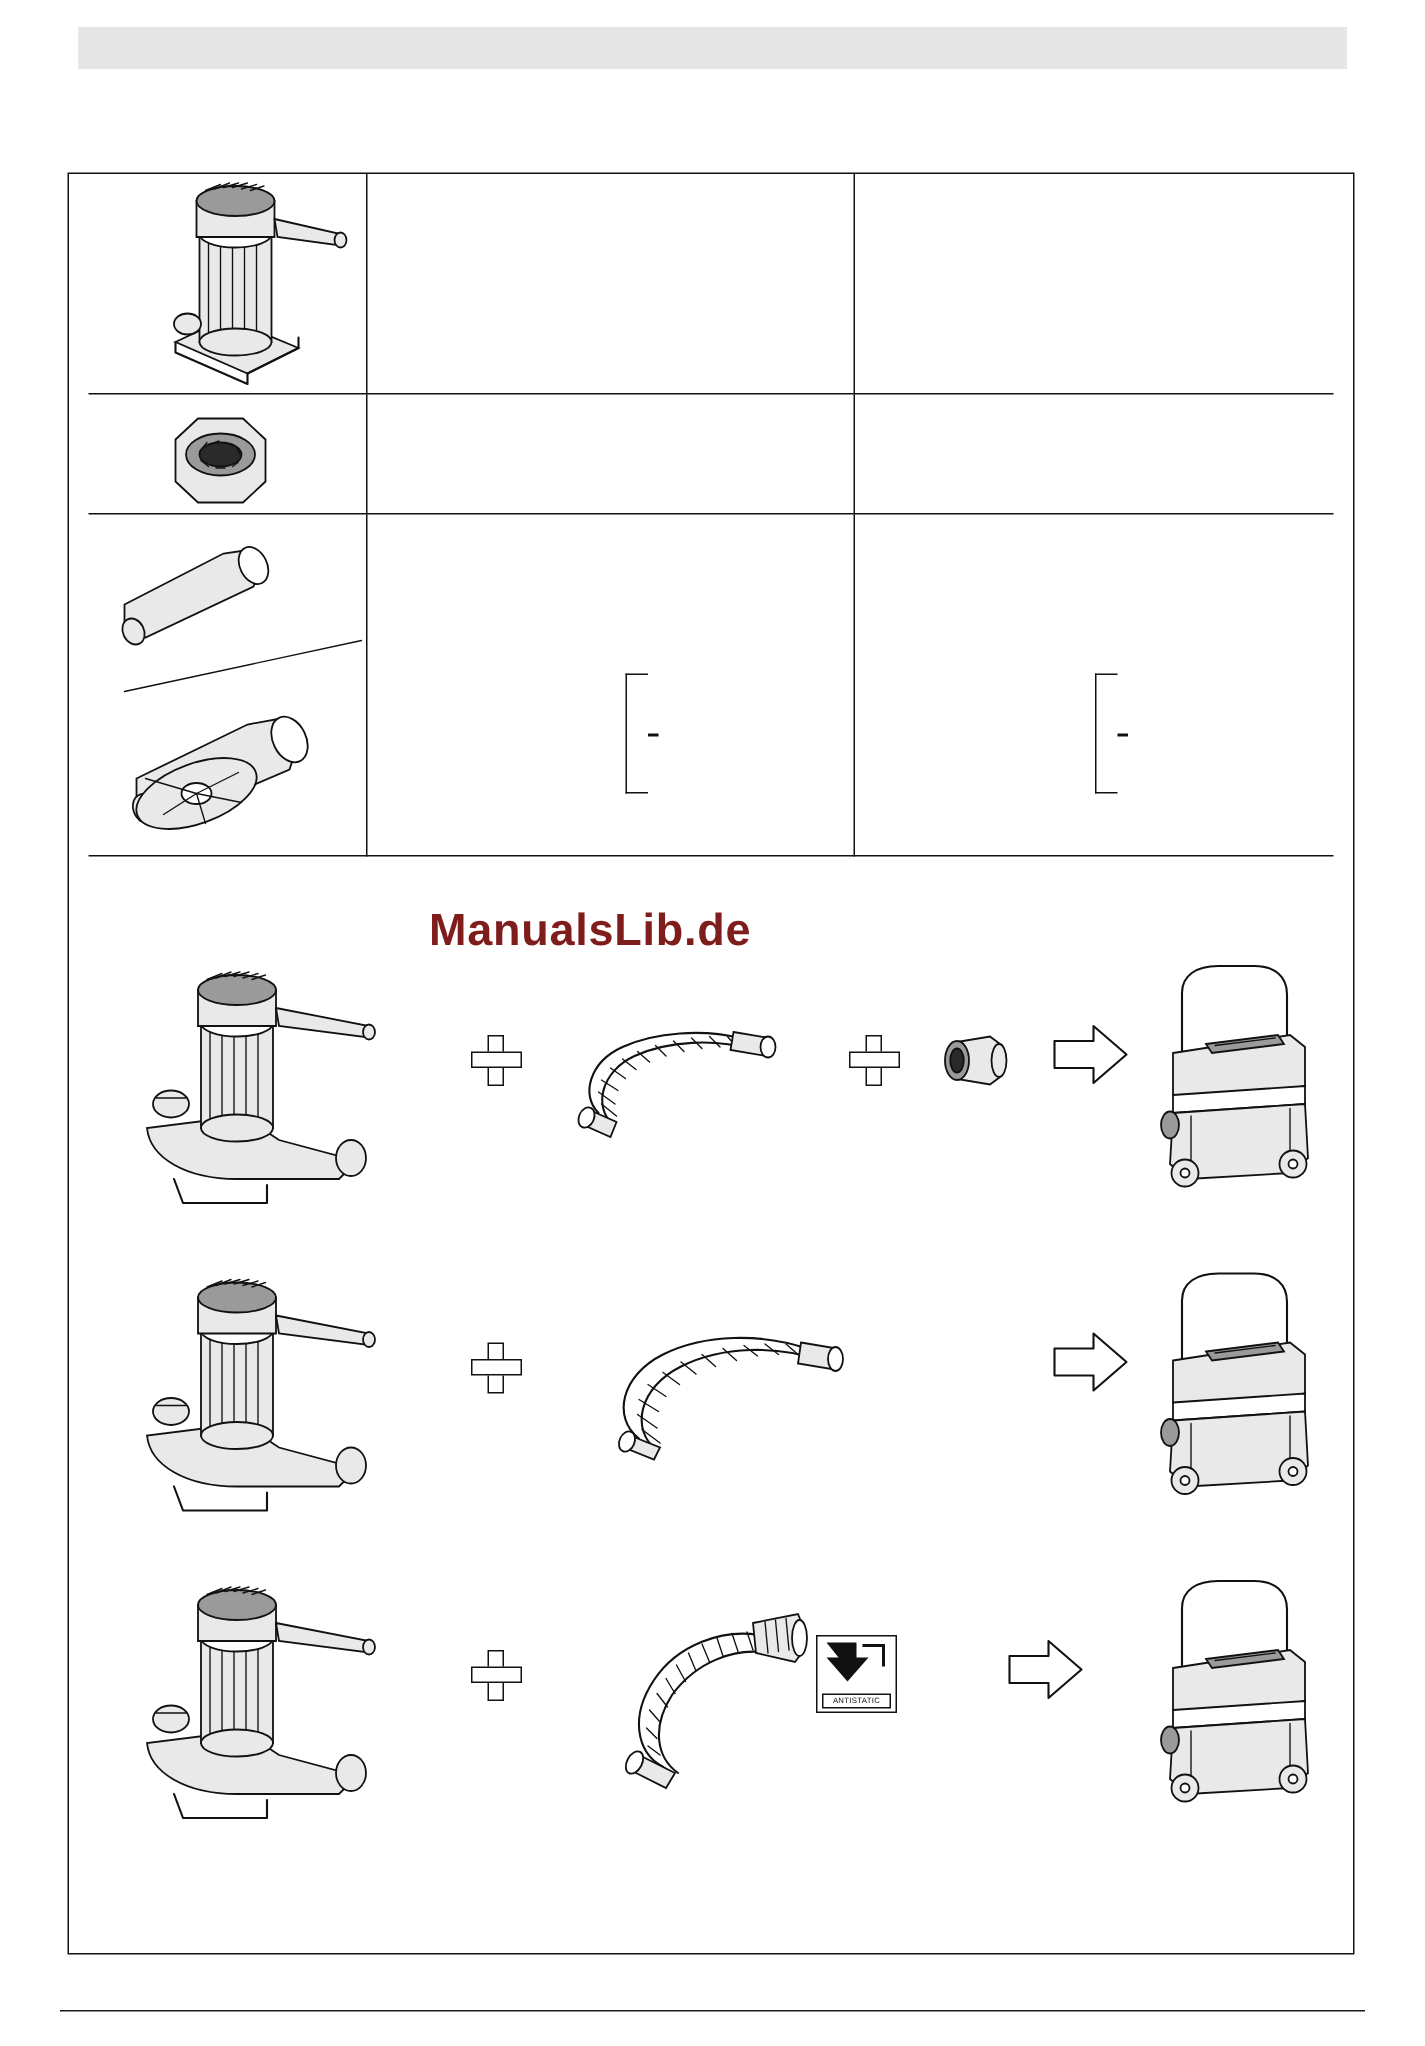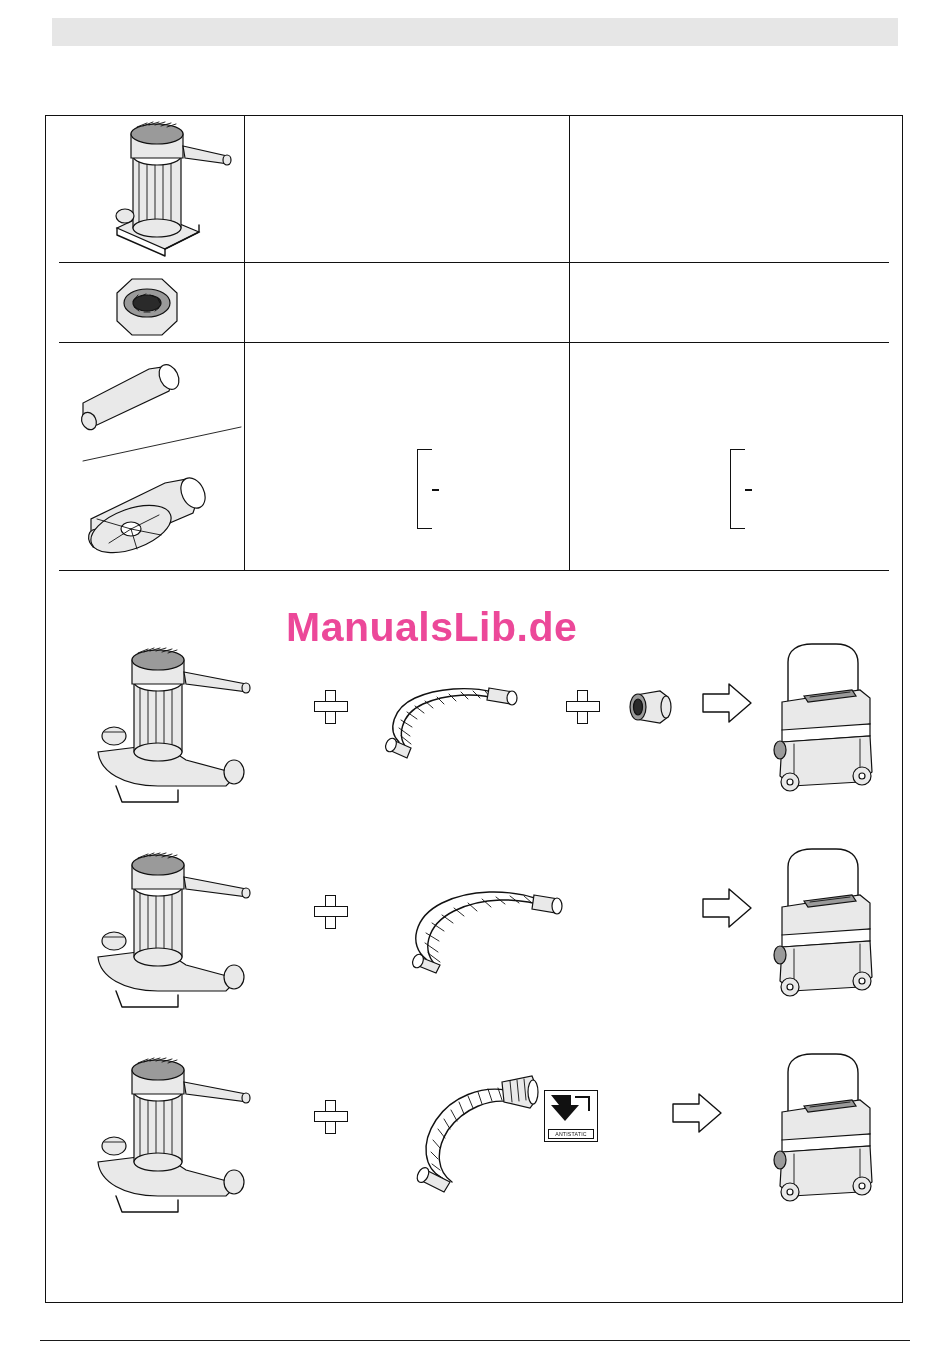--- a/index.html
+++ b/index.html
@@ -60,21 +60,21 @@
   }
   .bracket::after{
     content:"";position:absolute;right:-7px;top:50%;width:7px;height:1.5px;background:#111;
   }
   .bracket-mid{left:172px;top:106px;}
   .bracket-right{left:160px;top:106px;}
 
   
   .watermark{
     position:absolute;left:286px;top:604px;
-    font-size:41px;color:#ec4899;font-weight:bold;letter-spacing:0.5px;
+    font-size:30px;color:#7f1d1d;font-weight:bold;letter-spacing:0.5px;
     font-family:"Liberation Sans", sans-serif;
     white-space:nowrap;
   }
 
   
   .combo{position:absolute;left:46px;width:856px;height:205px;}
   .combo-1{top:640px;}
   .combo-2{top:845px;}
   .combo-3{top:1050px;}
 

